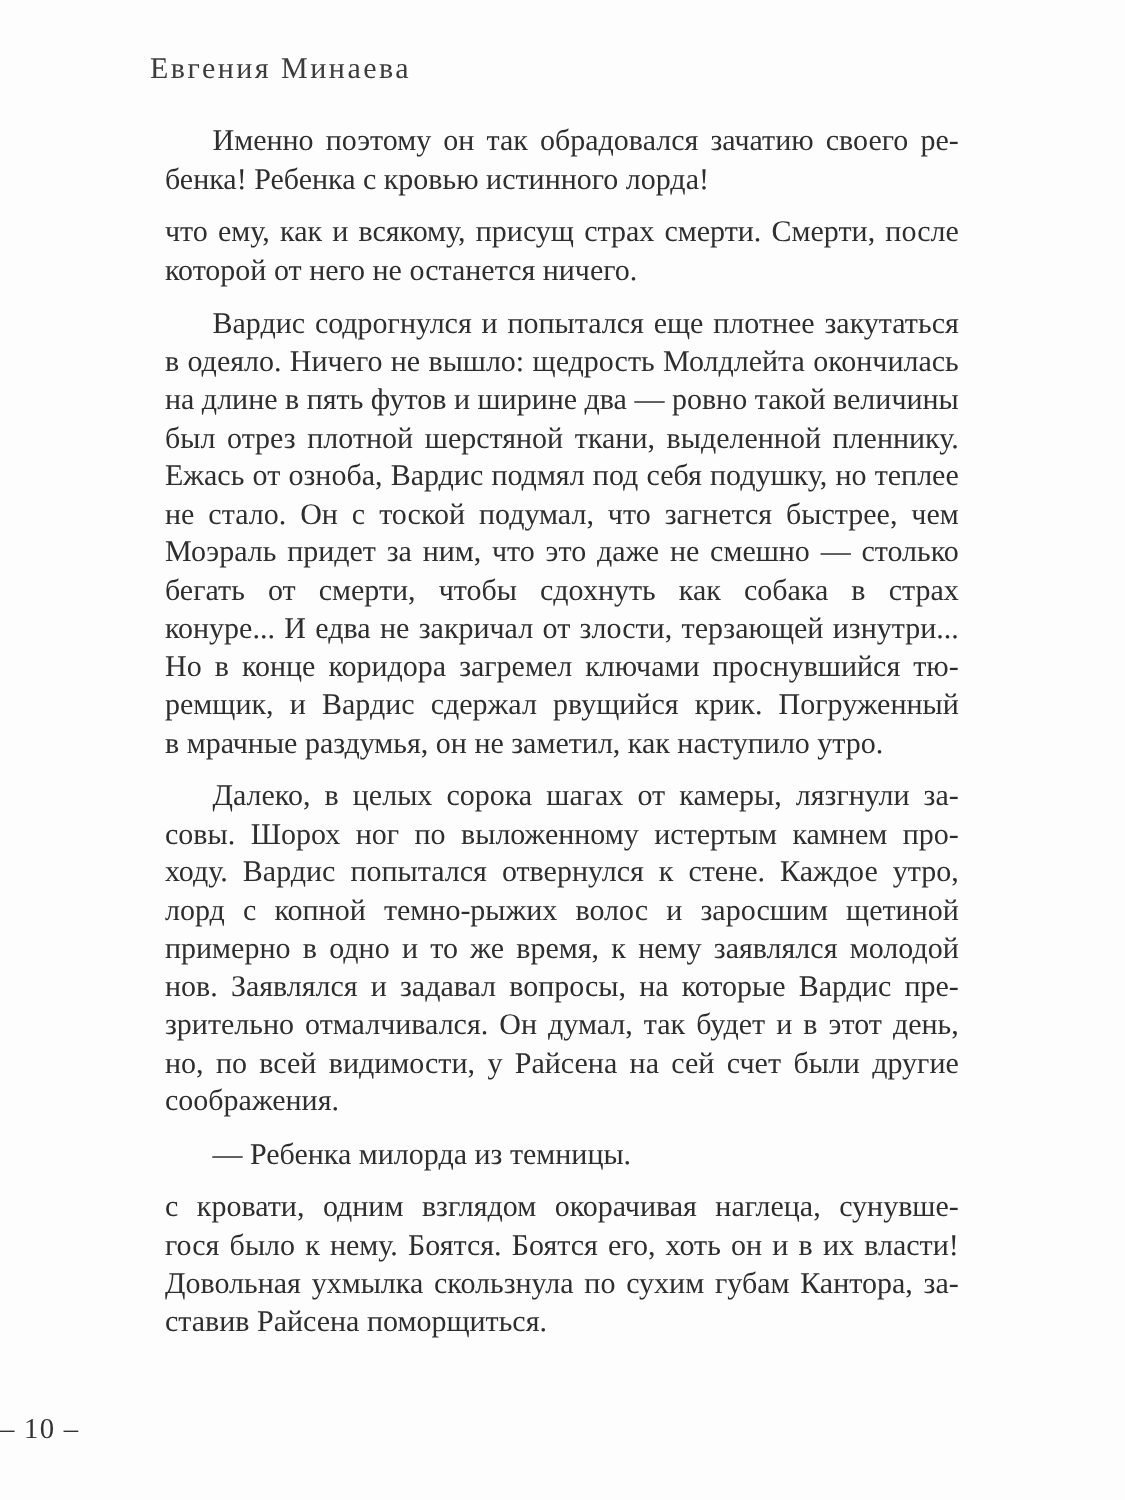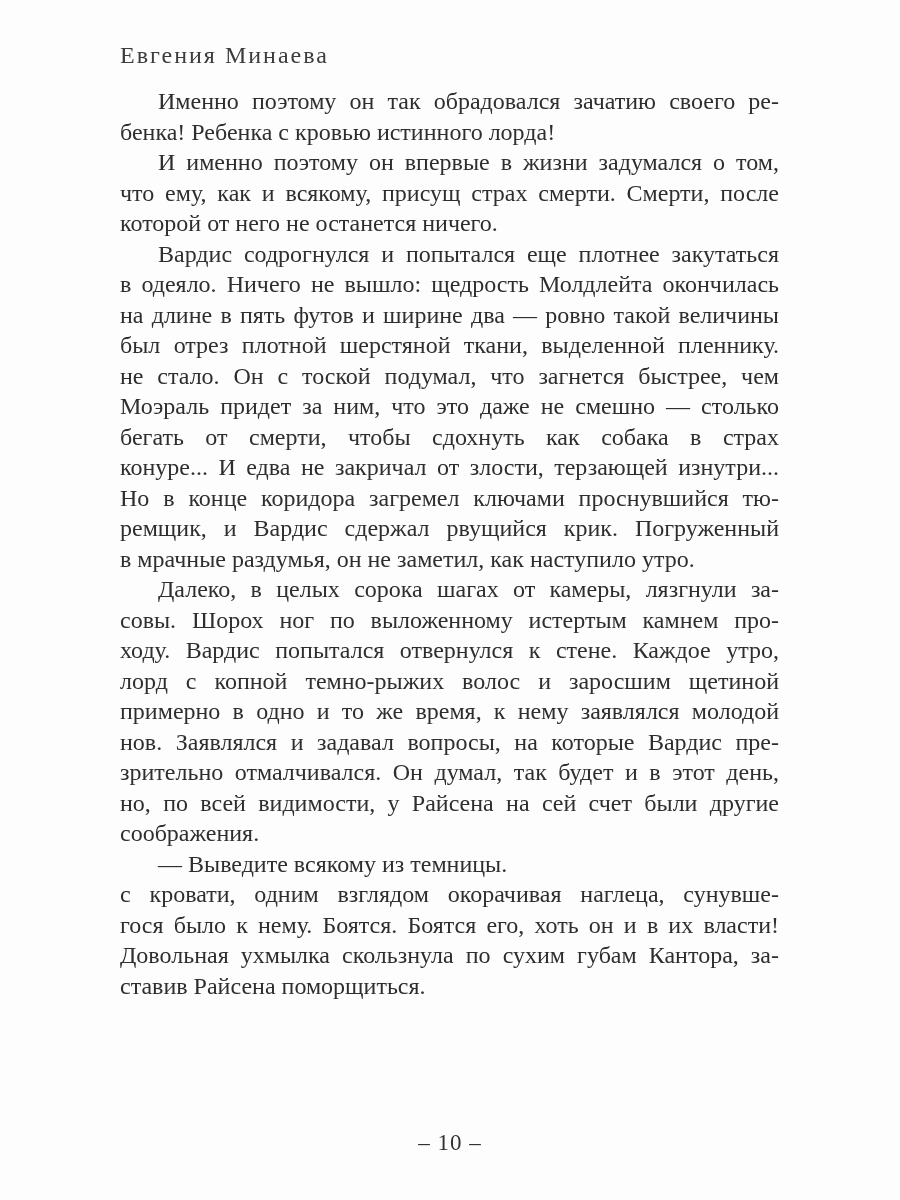--- a/index.html
+++ b/index.html
@@ -26,21 +26,21 @@
   .body-text {
     position: absolute;
     left: 120px;
     top: 86px;
     width: 659px;
     font-size: 24px;
     line-height: 30.5px;
     color: #2e2e2e;
   }
   .paragraph {
-    margin: 0;
+    margin: 12px;
     padding: 0;
   }
   .line {
     text-align: justify;
     text-align-last: justify;
     text-justify: inter-word;
     white-space: normal;
     height: 30.5px;
     overflow: visible;
   }
@@ -48,68 +48,68 @@
     text-indent: 38px;
   }
   .line.last {
     text-align-last: left;
   }
   .page-number {
     position: absolute;
     left: 0;
     top: 1130px;
     width: 100%;
-    text-align: center;
+    text-align: left;
     font-size: 23px;
     color: #333333;
     letter-spacing: 1px;
   }
 </style>
 </head>
 <body>
 
 <div class="page" style="background: rgb(253, 253, 253);">
   <div class="author-header" style="color: rgb(60, 60, 60);">Евгения Минаева</div>
 
   <div class="body-text" id="body-text" style="color: rgb(46, 46, 46);">
       <div class="paragraph">
         <div class="line first">Именно поэтому он так обрадовался зачатию своего ре-</div>
         <div class="line last">бенка! Ребенка с кровью истинного лорда!</div>
       </div>
       <div class="paragraph">
-        <div class="line first">И именно поэтому он впервые в жизни задумался о том,</div>
         <div class="line">что ему, как и всякому, присущ страх смерти. Смерти, после</div>
         <div class="line last">которой от него не останется ничего.</div>
       </div>
       <div class="paragraph">
         <div class="line first">Вардис содрогнулся и попытался еще плотнее закутаться</div>
         <div class="line">в одеяло. Ничего не вышло: щедрость Молдлейта окончилась</div>
         <div class="line">на длине в пять футов и ширине два — ровно такой величины</div>
         <div class="line">был отрез плотной шерстяной ткани, выделенной пленнику.</div>
+        <div class="line">Ежась от озноба, Вардис подмял под себя подушку, но теплее</div>
         <div class="line">не стало. Он с тоской подумал, что загнется быстрее, чем</div>
         <div class="line">Моэраль придет за ним, что это даже не смешно — столько</div>
         <div class="line">бегать от смерти, чтобы сдохнуть как собака в страх</div>
         <div class="line">конуре... И едва не закричал от злости, терзающей изнутри...</div>
         <div class="line">Но в конце коридора загремел ключами проснувшийся тю-</div>
         <div class="line">ремщик, и Вардис сдержал рвущийся крик. Погруженный</div>
         <div class="line last">в мрачные раздумья, он не заметил, как наступило утро.</div>
       </div>
       <div class="paragraph">
         <div class="line first">Далеко, в целых сорока шагах от камеры, лязгнули за-</div>
         <div class="line">совы. Шорох ног по выложенному истертым камнем про-</div>
         <div class="line">ходу. Вардис попытался отвернулся к стене. Каждое утро,</div>
         <div class="line">лорд с копной темно-рыжих волос и заросшим щетиной</div>
         <div class="line">примерно в одно и то же время, к нему заявлялся молодой</div>
         <div class="line">нов. Заявлялся и задавал вопросы, на которые Вардис пре-</div>
         <div class="line">зрительно отмалчивался. Он думал, так будет и в этот день,</div>
         <div class="line">но, по всей видимости, у Райсена на сей счет были другие</div>
         <div class="line last">соображения.</div>
       </div>
       <div class="paragraph">
-        <div class="line first last">— Выведите всякому из темницы.</div>
+        <div class="line first last">— Ребенка милорда из темницы.</div>
       </div>
       <div class="paragraph">
         <div class="line">с кровати, одним взглядом окорачивая наглеца, сунувше-</div>
         <div class="line">гося было к нему. Боятся. Боятся его, хоть он и в их власти!</div>
         <div class="line">Довольная ухмылка скользнула по сухим губам Кантора, за-</div>
         <div class="line last">ставив Райсена поморщиться.</div>
       </div>
     </div>
 
   <div class="page-number">– 10 –</div>

